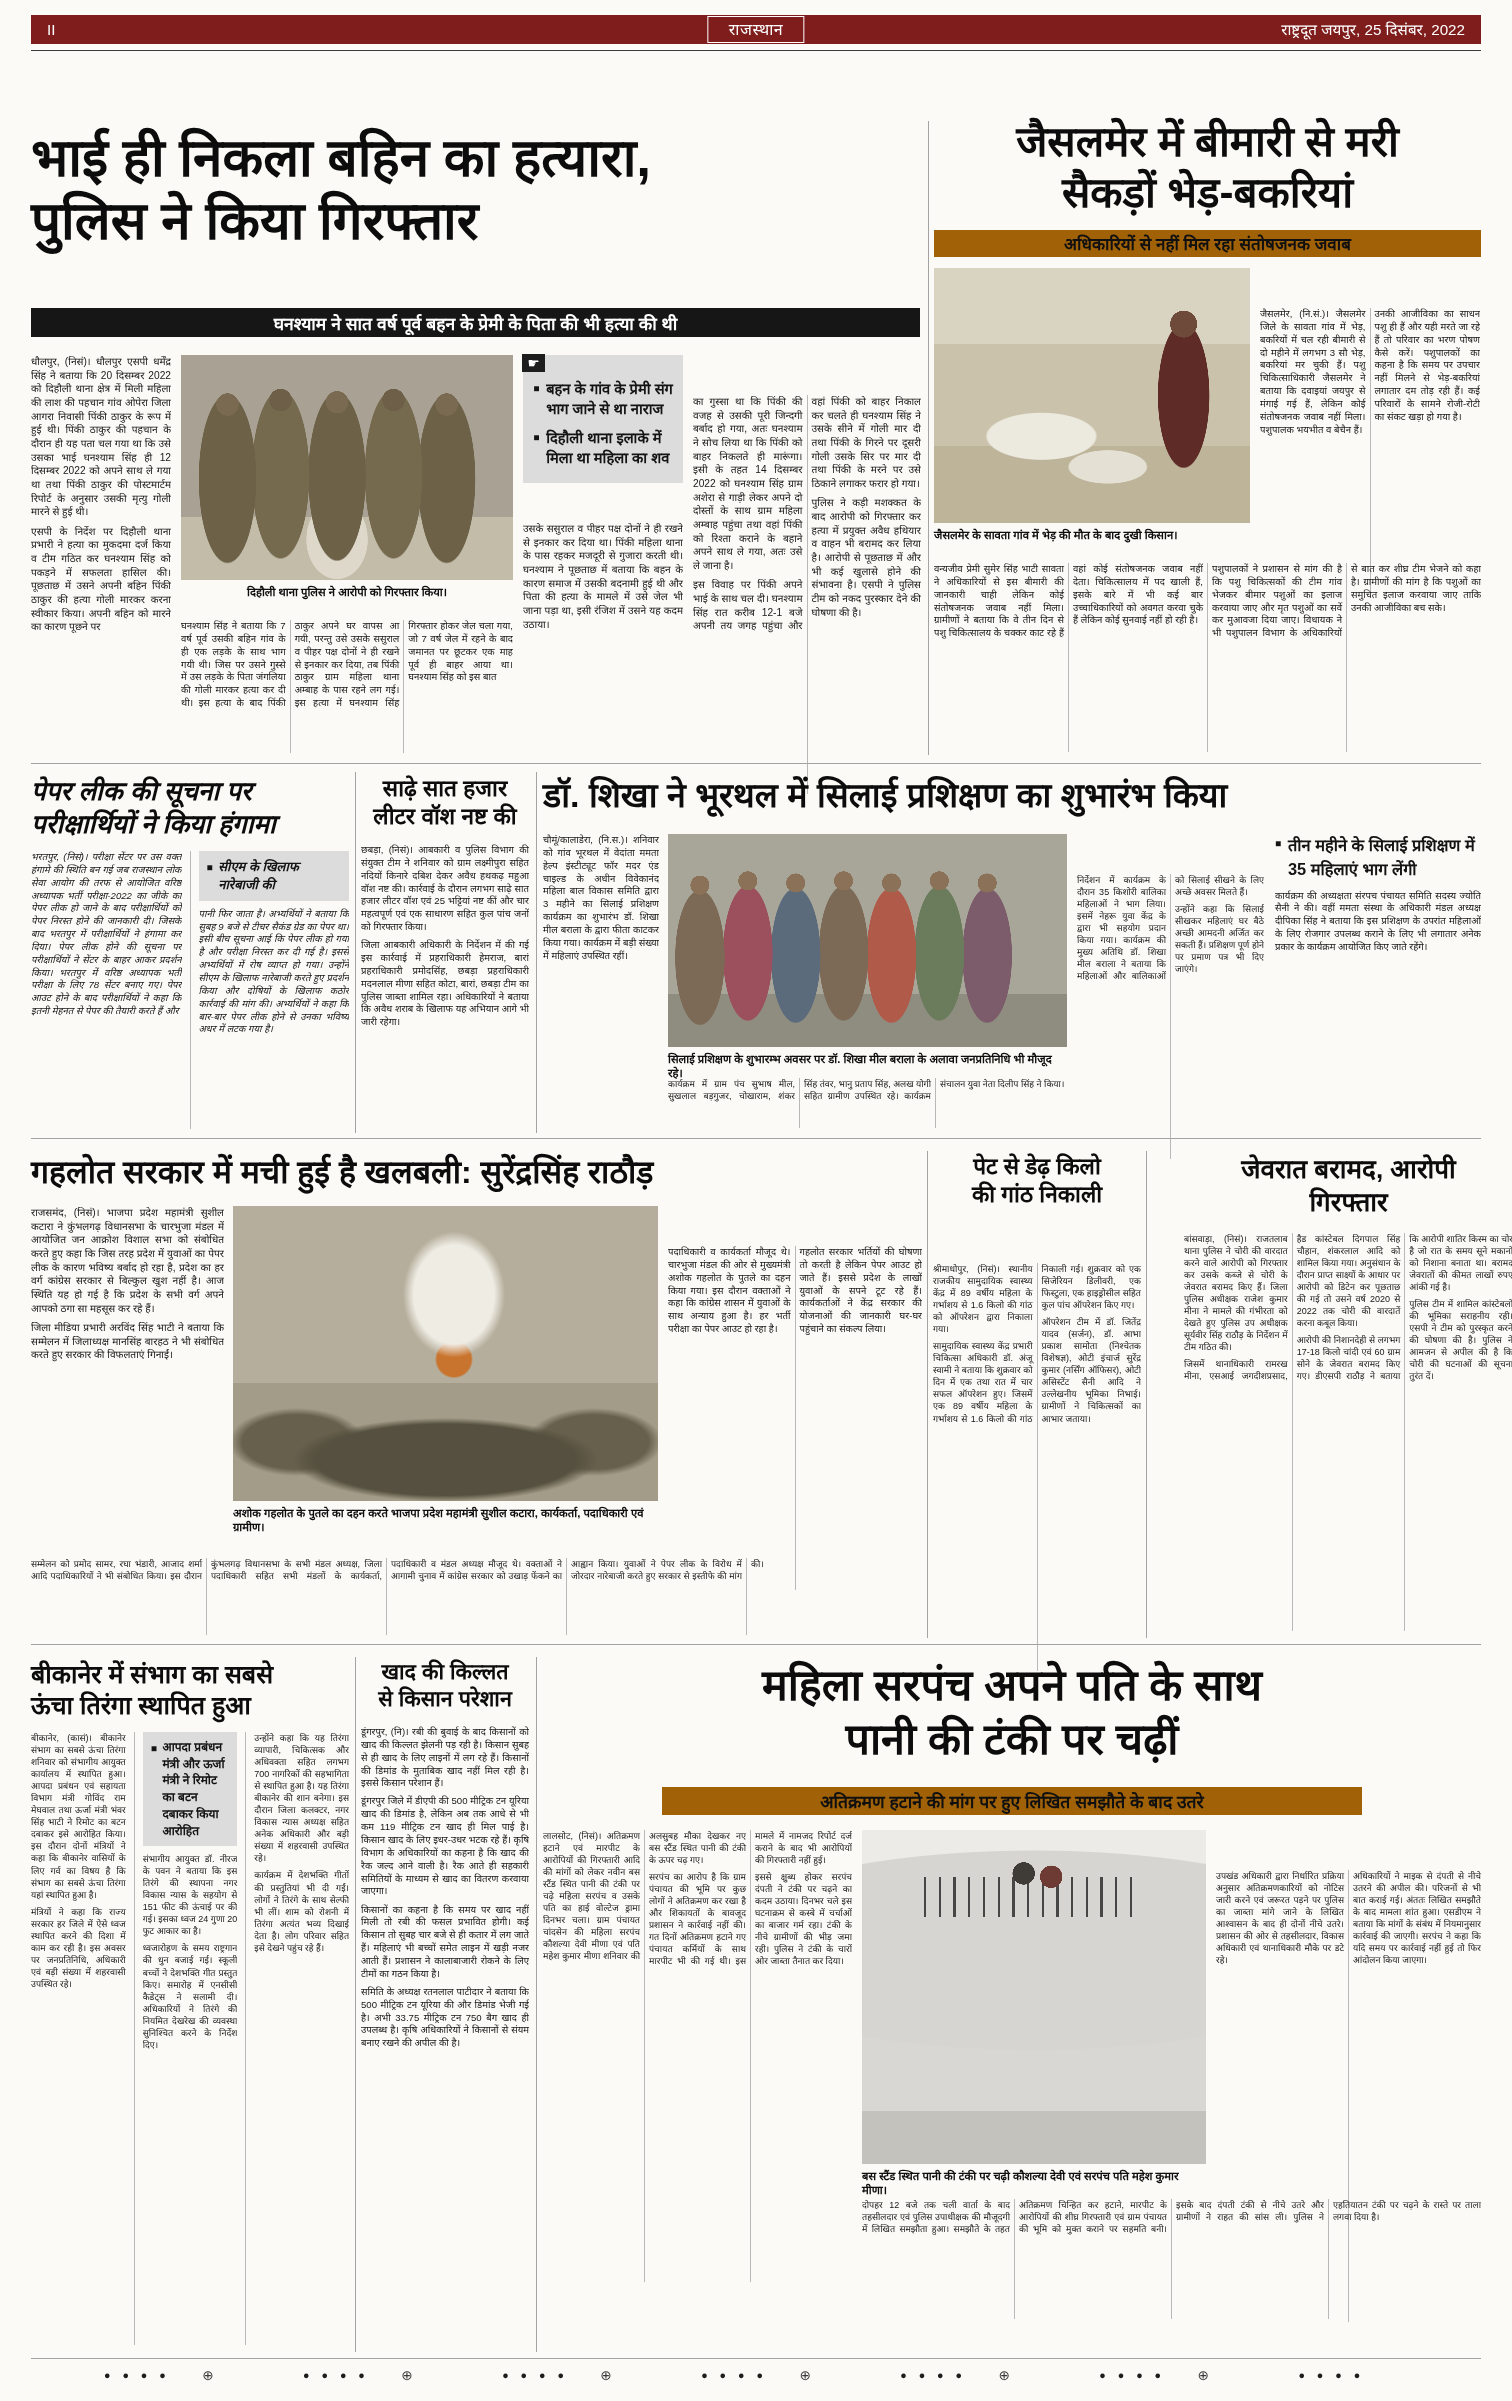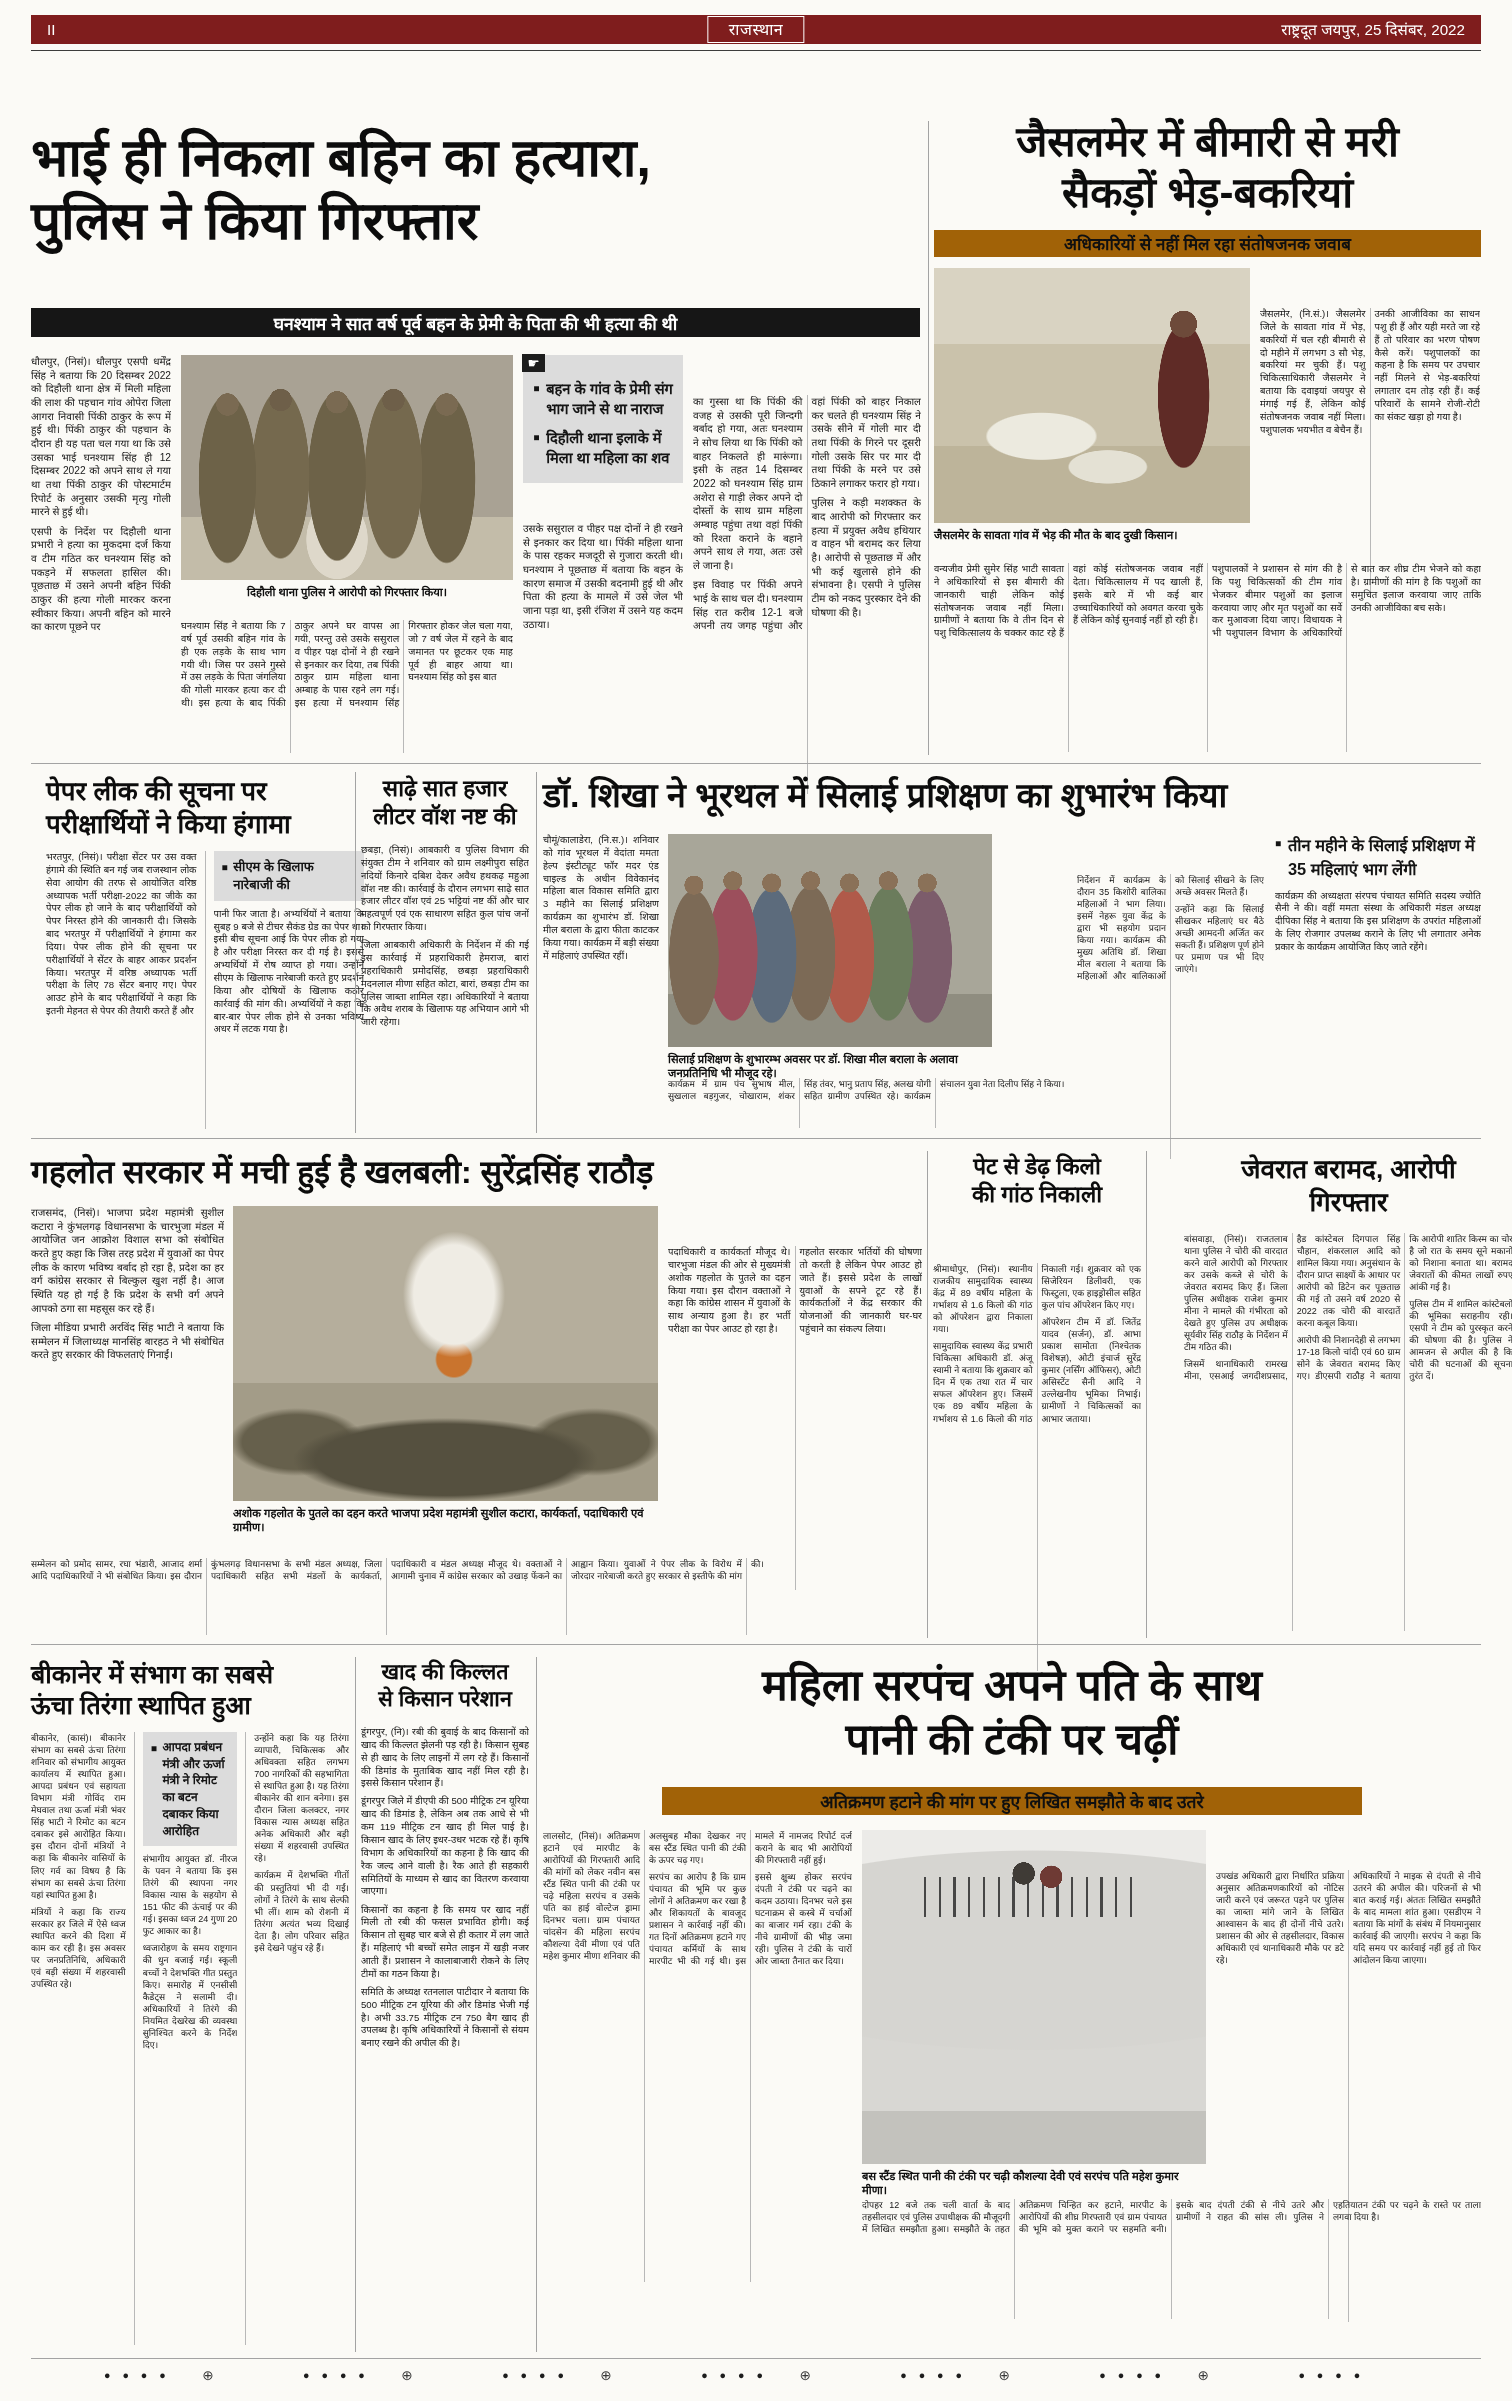--- a/index.html
+++ b/index.html
@@ -167,21 +167,21 @@
       </div>
     <div class="body cols4" style="position:absolute; left:0; top:447px; width:547px; height:189px; font-size:9.6px;">
         <p>वन्यजीव प्रेमी सुमेर सिंह भाटी सावता ने अधिकारियों से इस बीमारी की जानकारी चाही लेकिन कोई संतोषजनक जवाब नहीं मिला। ग्रामीणों ने बताया कि वे तीन दिन से पशु चिकित्सालय के चक्कर काट रहे हैं वहां कोई संतोषजनक जवाब नहीं देता। चिकित्सालय में पद खाली हैं, इसके बारे में भी कई बार उच्चाधिकारियों को अवगत करवा चुके हैं लेकिन कोई सुनवाई नहीं हो रही है।</p>
         <p>पशुपालकों ने प्रशासन से मांग की है कि पशु चिकित्सकों की टीम गांव भेजकर बीमार पशुओं का इलाज करवाया जाए और मृत पशुओं का सर्वे कर मुआवजा दिया जाए। विधायक ने भी पशुपालन विभाग के अधिकारियों से बात कर शीघ्र टीम भेजने को कहा है। ग्रामीणों की मांग है कि पशुओं का समुचित इलाज करवाया जाए ताकि उनकी आजीविका बच सके।</p>
       </div>
   </section>
 
   <div class="vrule" style="left:928px; top:121px; height:634px;"></div>
   <div class="hrule" style="left:31px; top:763px; width:1450px;"></div>
 
-  <section class="art" style="left:46px; top:775px; width:318px; height:357px;">
+  <section class="art" style="left:31px; top:775px; width:318px; height:357px;font-style:italic;">
     <div class="hl" style="font-size:26px; line-height:1.25;">पेपर लीक की सूचना पर
 परीक्षार्थियों ने किया हंगामा</div>
     <div class="split" style="left:0; top:76px; width:318px; height:278px;">
       <div class="scol body" style="font-size:9.6px; overflow:hidden;">
           <p>भरतपुर, (निसं)। परीक्षा सेंटर पर उस वक्त हंगामे की स्थिति बन गई जब राजस्थान लोक सेवा आयोग की तरफ से आयोजित वरिष्ठ अध्यापक भर्ती परीक्षा-2022 का जीके का पेपर लीक हो जाने के बाद परीक्षार्थियों को पेपर निरस्त होने की जानकारी दी। जिसके बाद भरतपुर में परीक्षार्थियों ने हंगामा कर दिया। पेपर लीक होने की सूचना पर परीक्षार्थियों ने सेंटर के बाहर आकर प्रदर्शन किया। भरतपुर में वरिष्ठ अध्यापक भर्ती परीक्षा के लिए 78 सेंटर बनाए गए। पेपर आउट होने के बाद परीक्षार्थियों ने कहा कि इतनी मेहनत से पेपर की तैयारी करते हैं और</p>
         </div>
       <div class="scol" style="overflow:hidden;">
         <div class="gray-note" style="font-size:13px;">
           <span class="sq">■</span>
           <span>सीएम के खिलाफ नारेबाजी की</span>
@@ -200,21 +200,21 @@
         <p>छबड़ा, (निसं)। आबकारी व पुलिस विभाग की संयुक्त टीम ने शनिवार को ग्राम लक्ष्मीपुरा सहित नदियों किनारे दबिश देकर अवैध हथकढ़ महुआ वॉश नष्ट की। कार्रवाई के दौरान लगभग साढ़े सात हजार लीटर वॉश एवं 25 भट्टियां नष्ट कीं और चार महत्वपूर्ण एवं एक साधारण सहित कुल पांच जनों को गिरफ्तार किया।</p>
         <p>जिला आबकारी अधिकारी के निर्देशन में की गई इस कार्रवाई में प्रहराधिकारी हेमराज, बारां प्रहराधिकारी प्रमोदसिंह, छबड़ा प्रहराधिकारी मदनलाल मीणा सहित कोटा, बारां, छबड़ा टीम का पुलिस जाब्ता शामिल रहा। अधिकारियों ने बताया कि अवैध शराब के खिलाफ यह अभियान आगे भी जारी रहेगा।</p>
       </div>
   </section>
 
   <section class="art" style="left:543px; top:775px; width:938px; height:357px;">
     <div class="hl" style="font-size:34px; line-height:1.2;">डॉ. शिखा ने भूरथल में सिलाई प्रशिक्षण का शुभारंभ किया</div>
     <div class="body" style="position:absolute; left:0; top:59px; width:116px; height:285px; font-size:9.6px;">
         <p>चौमूं/कालाडेरा, (नि.स.)। शनिवार को गांव भूरथल में वेदांता ममता हेल्प इंस्टीट्यूट फॉर मदर एंड चाइल्ड के अधीन विवेकानंद महिला बाल विकास समिति द्वारा 3 महीने का सिलाई प्रशिक्षण कार्यक्रम का शुभारंभ डॉ. शिखा मील बराला के द्वारा फीता काटकर किया गया। कार्यक्रम में बड़ी संख्या में महिलाएं उपस्थित रहीं।</p>
       </div>
-    <figure class="fig" style="left:125px; top:59px; width:324px;">
+    <figure class="fig" style="left:125px; top:59px; width:399px;">
       <div class="photo photo-silai" style="height:213px;"></div>
       <figcaption class="cap">सिलाई प्रशिक्षण के शुभारम्भ अवसर पर डॉ. शिखा मील बराला के अलावा जनप्रतिनिधि भी मौजूद रहे।</figcaption>
     </figure>
     <div class="body cols2" style="position:absolute; left:534px; top:59px; width:187px; height:285px; font-size:9px;">
         <p>निर्देशन में कार्यक्रम के दौरान 35 किशोरी बालिका महिलाओं ने भाग लिया। इसमें नेहरू युवा केंद्र के द्वारा भी सहयोग प्रदान किया गया। कार्यक्रम की मुख्य अतिथि डॉ. शिखा मील बराला ने बताया कि महिलाओं और बालिकाओं को सिलाई सीखने के लिए अच्छे अवसर मिलते हैं।</p>
         <p>उन्होंने कहा कि सिलाई सीखकर महिलाएं घर बैठे अच्छी आमदनी अर्जित कर सकती हैं। प्रशिक्षण पूर्ण होने पर प्रमाण पत्र भी दिए जाएंगे।</p>
       </div>
     <div style="position:absolute; left:732px; top:59px; width:206px; height:285px; overflow:hidden;">
       <div class="note-e" style="font-size:16.4px;">
         <span class="sq">■</span>

